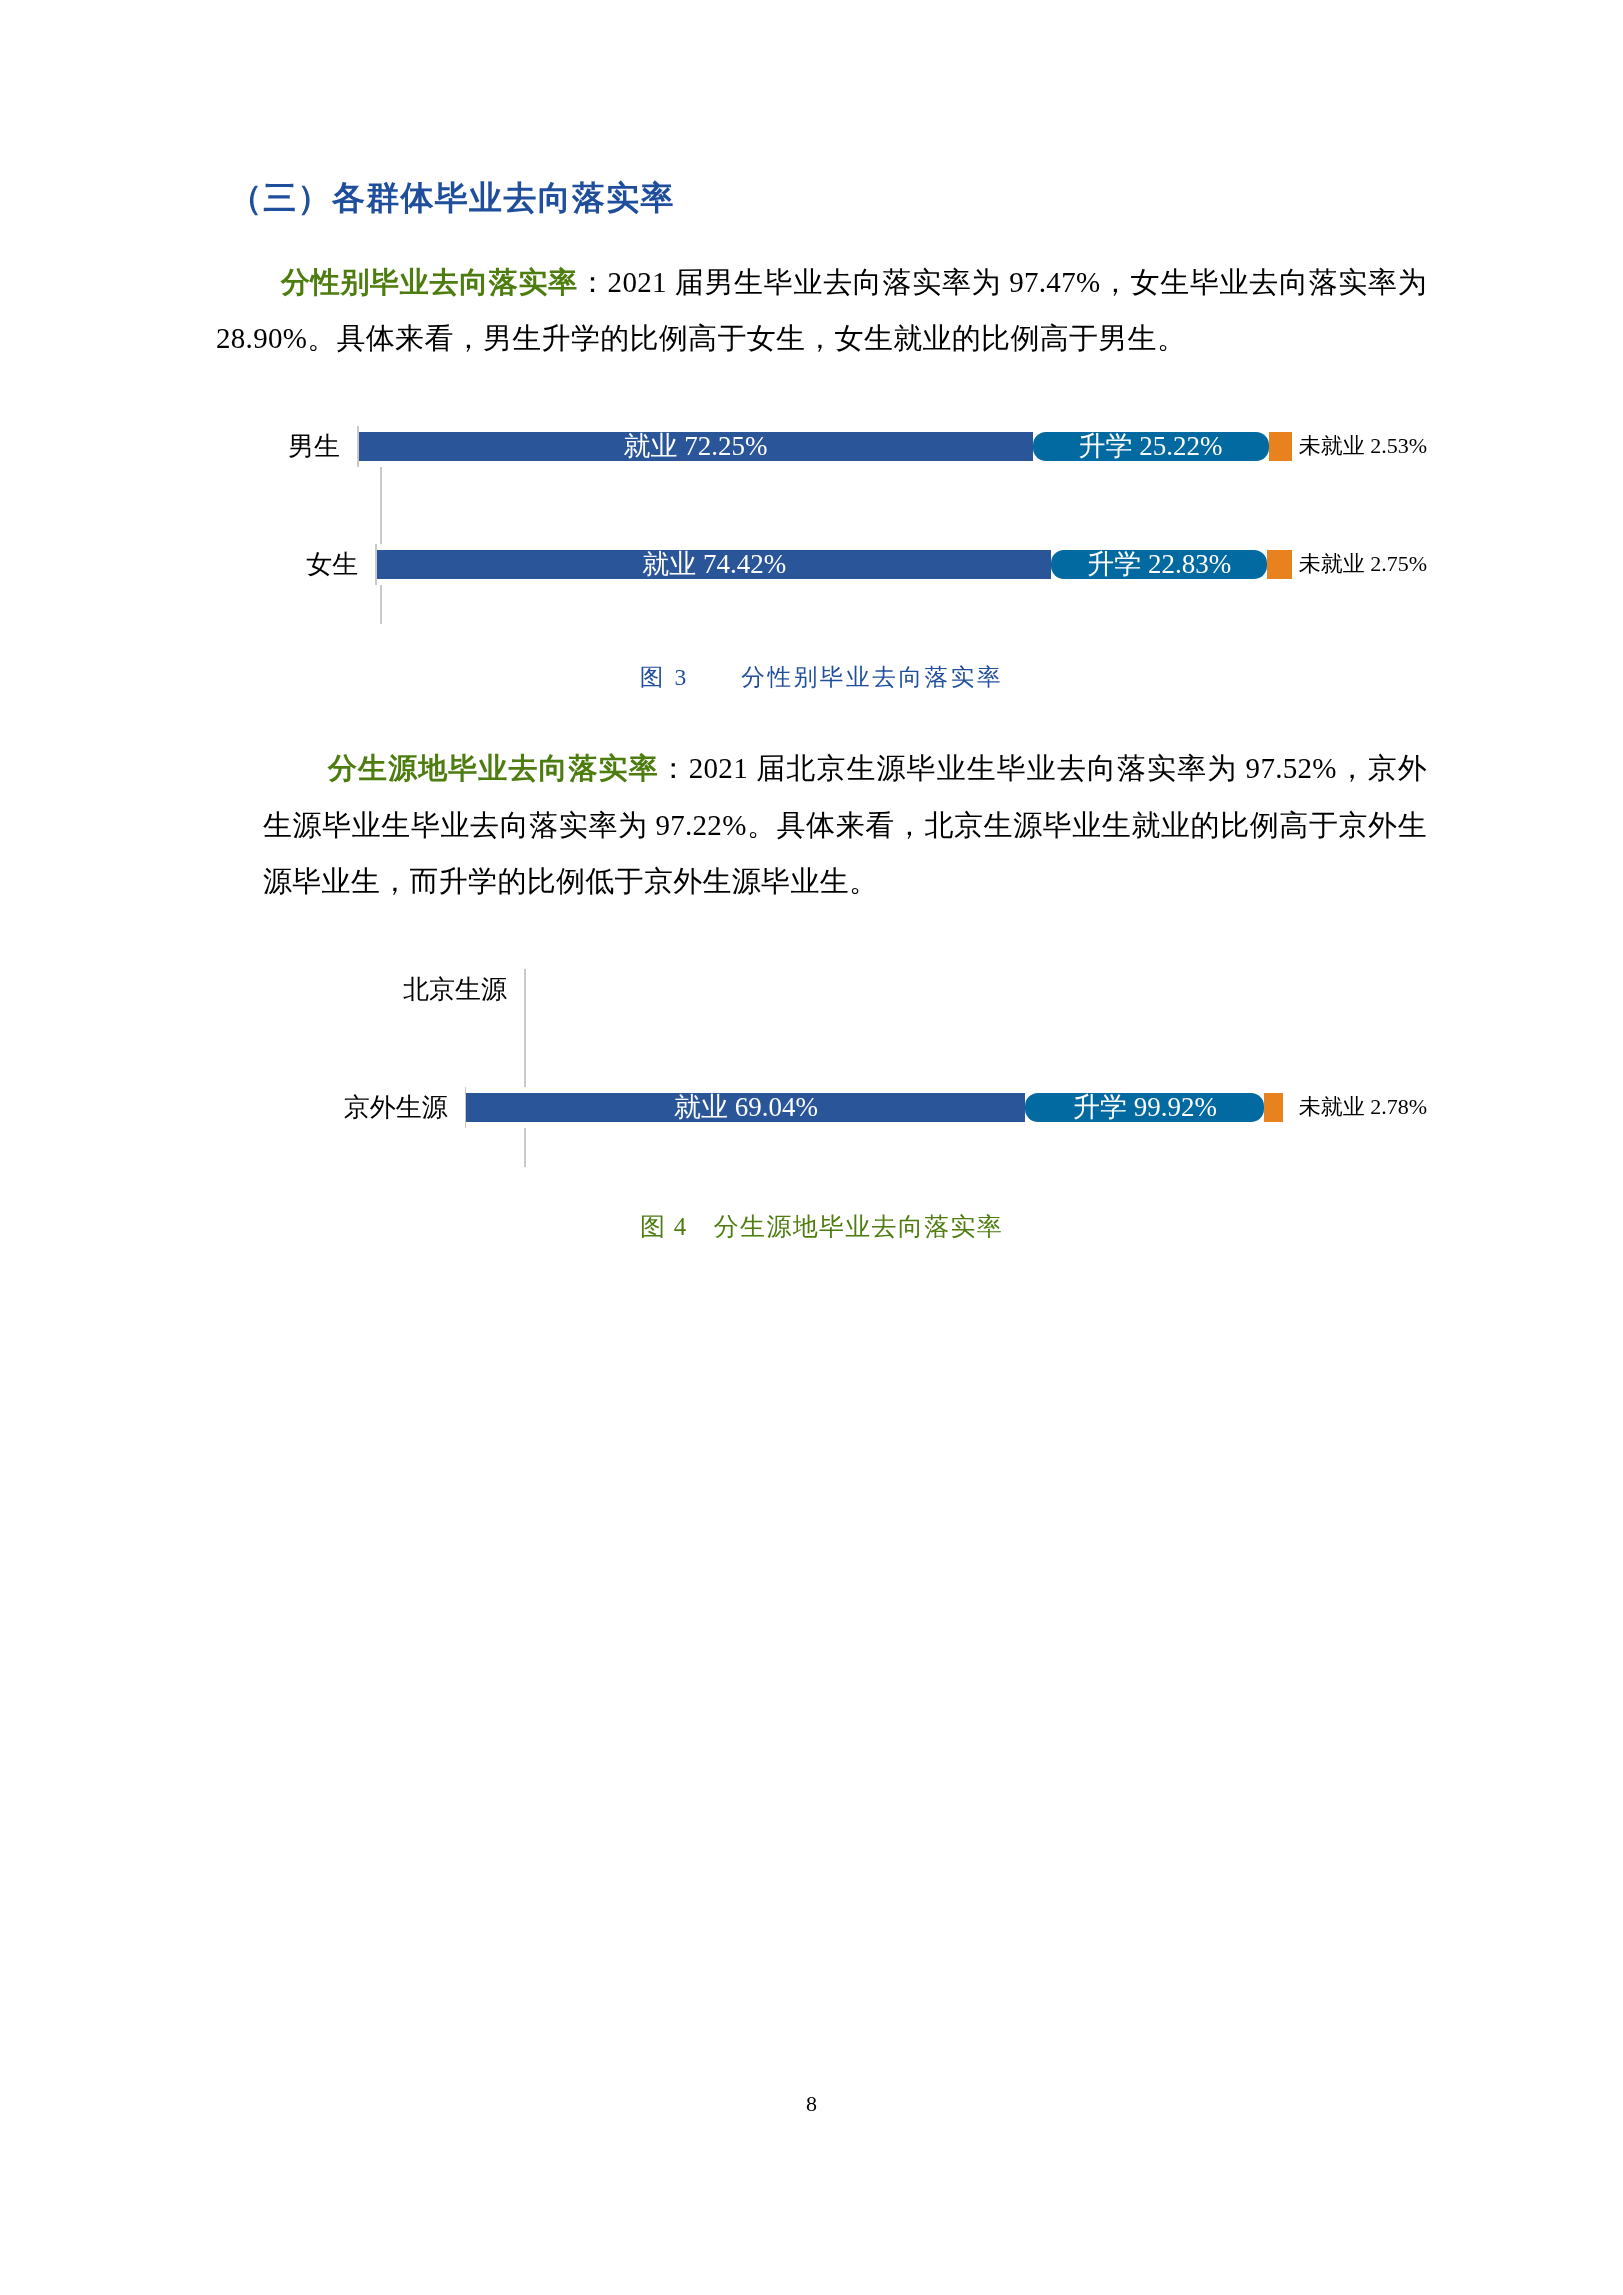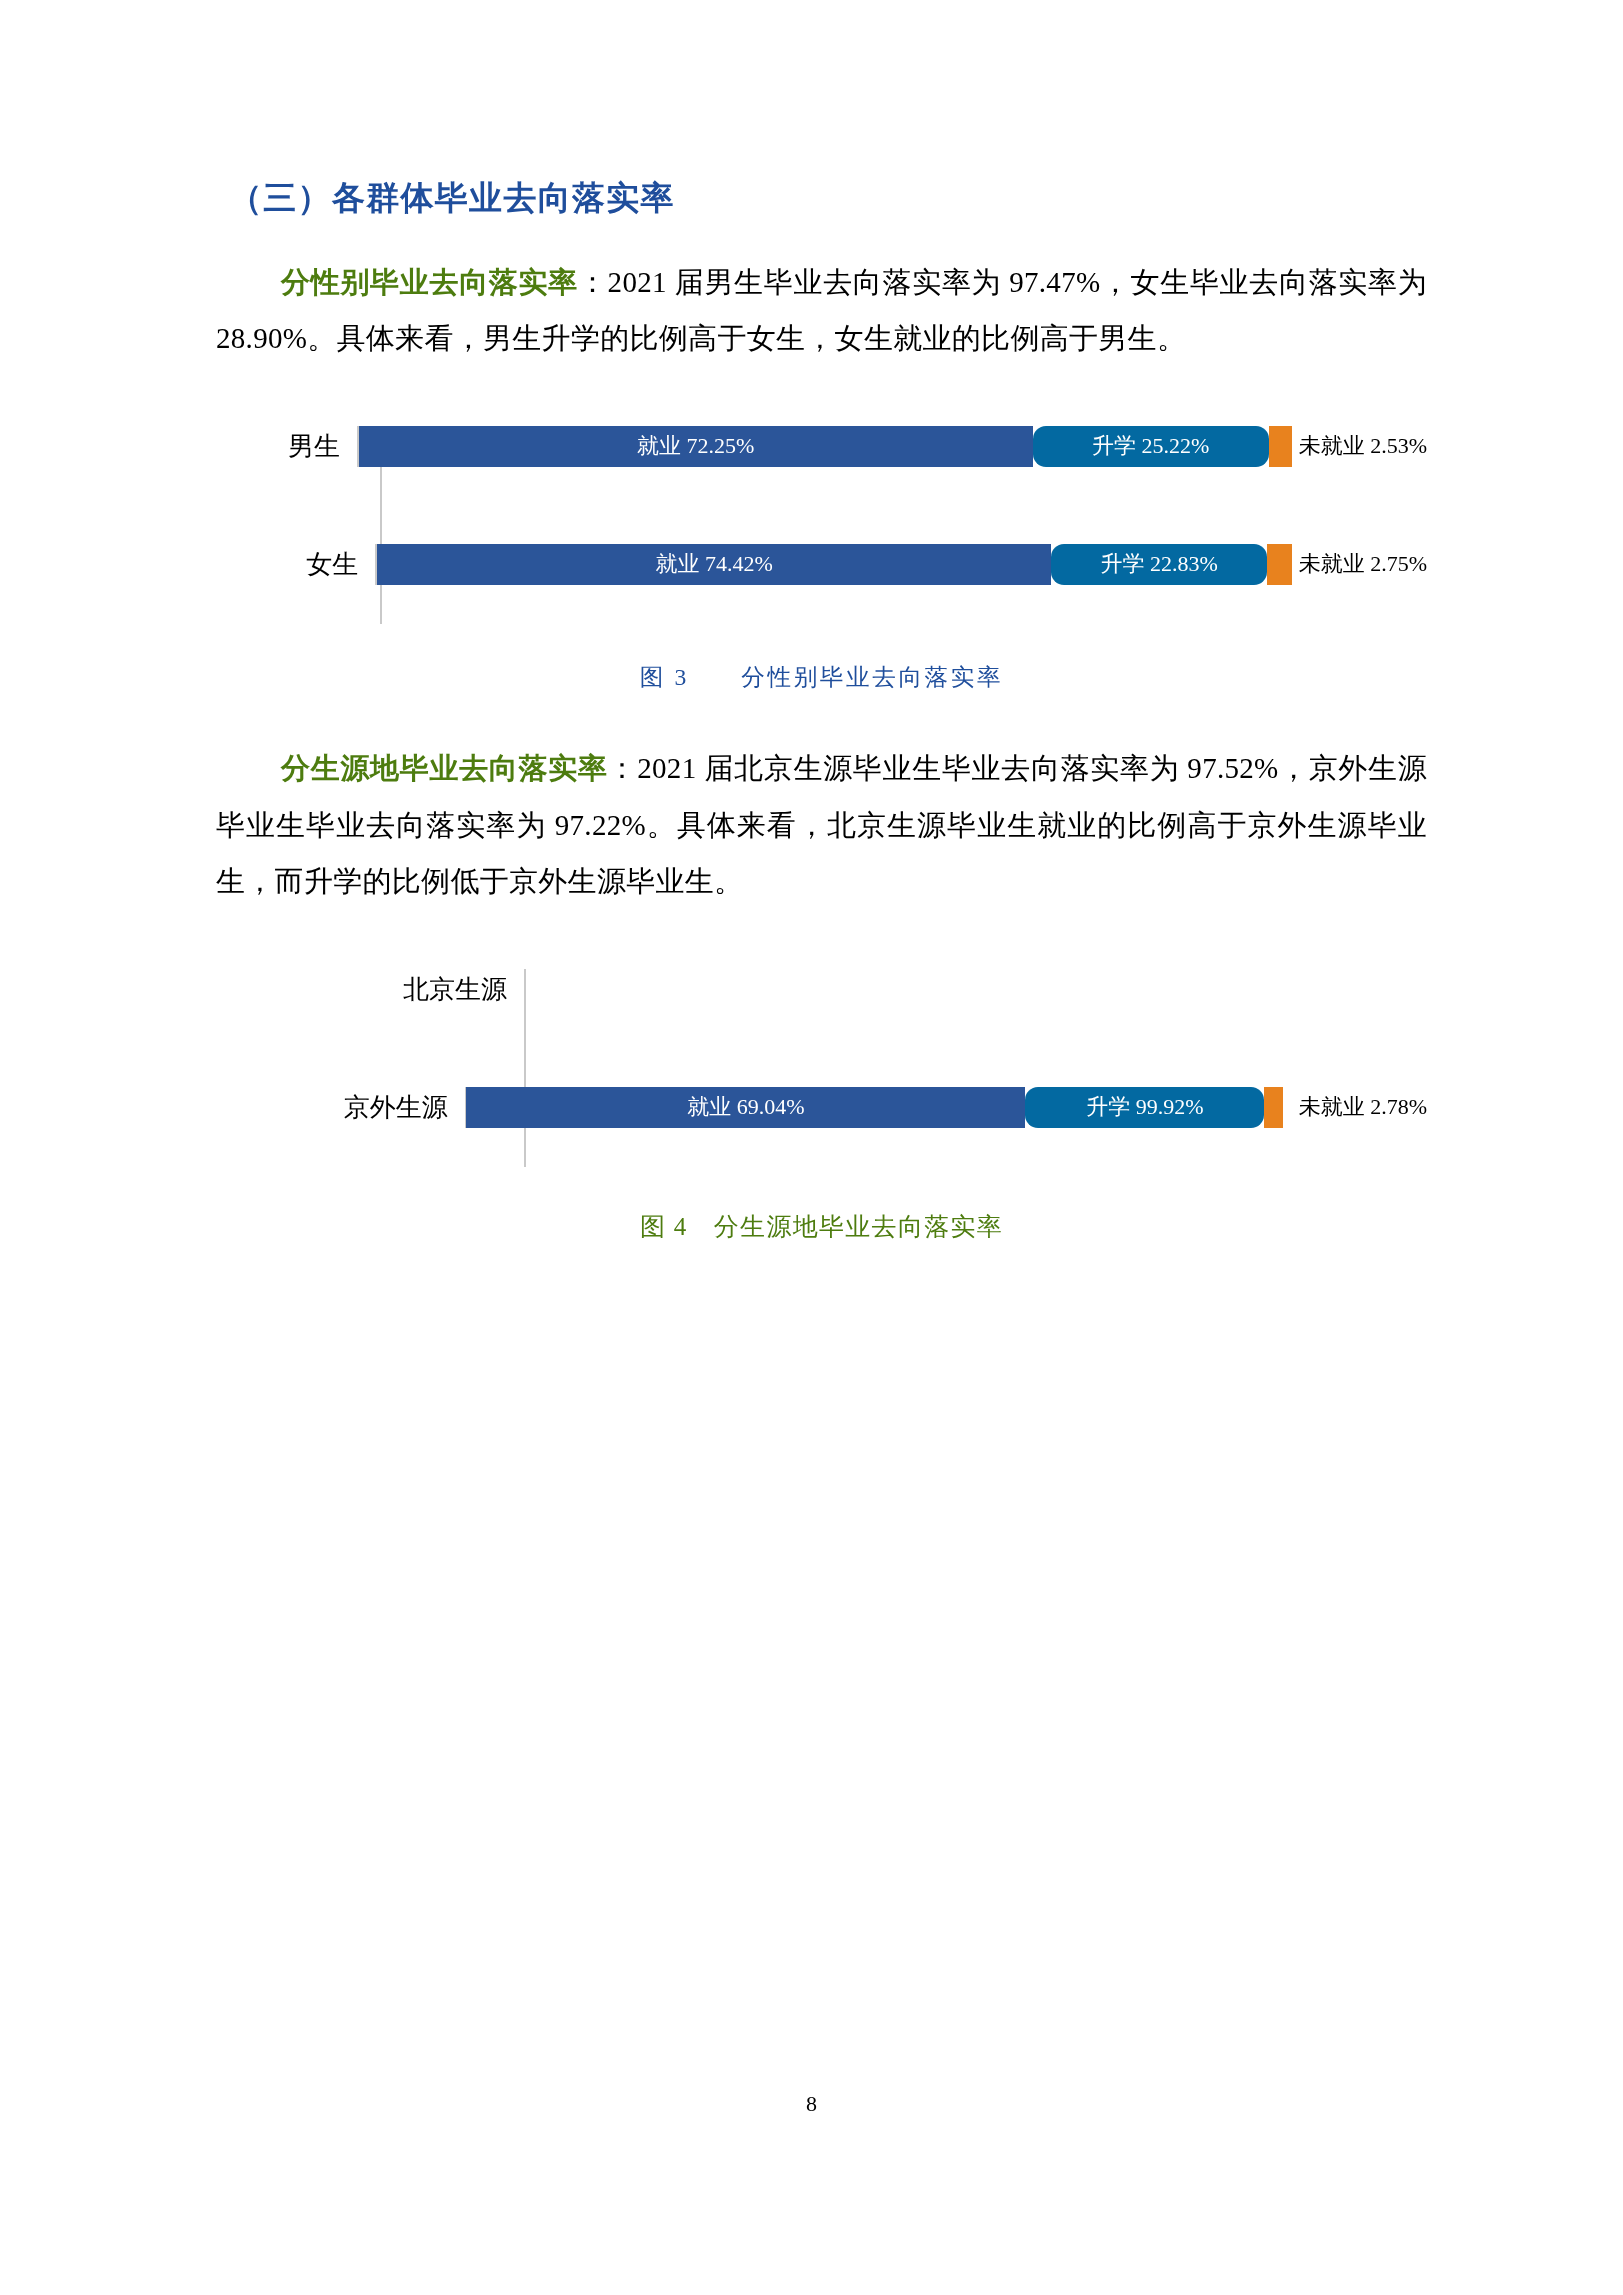--- a/index.html
+++ b/index.html
@@ -80,26 +80,26 @@
     align-self: stretch;
   }
   .bars {
     display: flex;
     align-items: center;
     height: 41px;
     flex: 1;
     position: relative;
   }
   .seg {
-    height: 41px;
+    height: 29px;
     display: flex;
     align-items: center;
     justify-content: center;
     color: #ffffff;
-    font-size: 22px;
+    font-size: 27px;
     white-space: nowrap;
     box-sizing: border-box;
   }
   .seg-employ { background: #2B5599; }
   .seg-further { background: #0369a1; border-radius: 13px; }
   .seg-unemploy { background: #E8821E; }
   .outside-label {
     font-size: 22px;
     color: #000;
     white-space: nowrap;
@@ -176,21 +176,21 @@
         <div class="chart-row" style="height:39px;">
           <div class="cat-label" style="width:164px;"></div>
           <div class="axis-line"></div>
           <div class="bars"></div>
         </div>
 
       </div>
       <div class="fig-caption">图 3　　分性别毕业去向落实率</div>
     </div>
 
-    <p class="para indent" style="margin-top:47px;">
+    <p class="para indent" style="margin-top:47px;margin-left:47px;">
       <span class="lead">分生源地毕业去向落实率</span><span>：2021 届北京生源毕业生毕业去向落实率为 97.52%，京外生源毕业生毕业去向落实率为 97.22%。具体来看，北京生源毕业生就业的比例高于京外生源毕业生，而升学的比例低于京外生源毕业生。</span>
     </p>
 
     <div class="chart-block" style="margin-top:59px;">
       <div class="chart">
 
         <div class="chart-row">
           <div class="cat-label" style="width:308px;">北京生源</div>
           <div class="axis-line"></div>
         </div>

